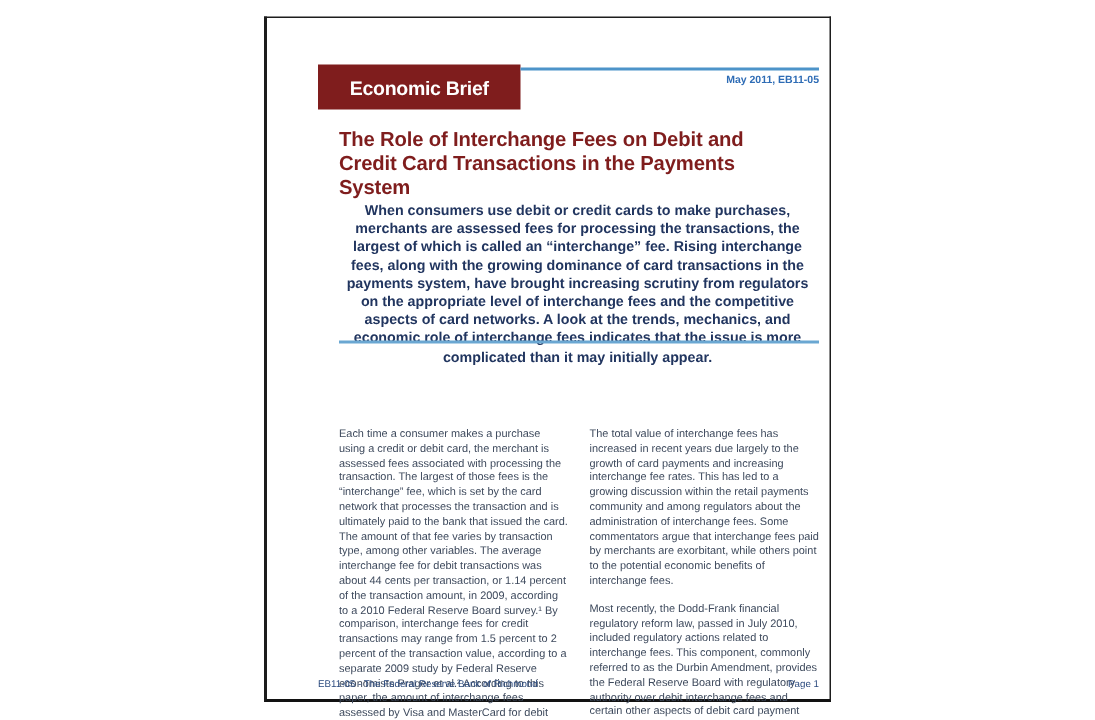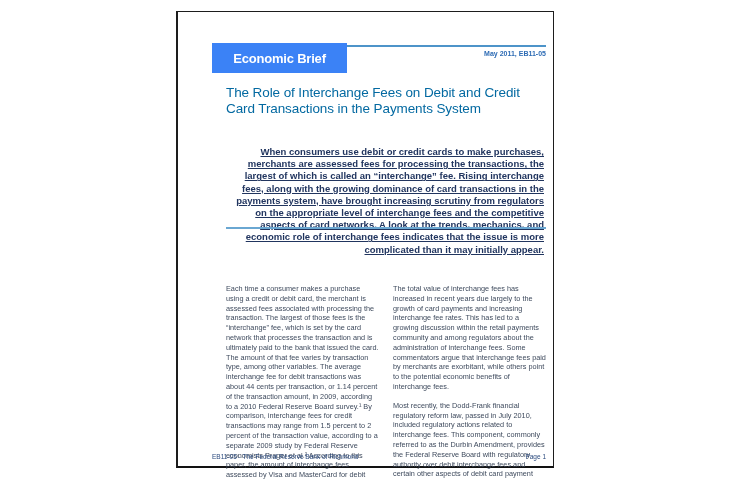--- a/index.html
+++ b/index.html
@@ -8,46 +8,45 @@
     font-family:"Liberation Sans", sans-serif;
   }
   .page{
     position:absolute;left:176px;top:11px;width:378px;height:457px;
     background:#ffffff;box-sizing:border-box;
     border-top:1px solid #1d1d1d;border-right:1px solid #1d1d1d;
     border-left:2px solid #1d1d1d;border-bottom:2px solid #121212;
   }
   .brand-box{
     position:absolute;left:34px;top:31px;width:135px;height:30px;
-    background:#3b82f6;display:flex;align-items:center;justify-content:center;
+    background:#7f1d1d;display:flex;align-items:center;justify-content:center;
   }
   .brand-label{
     color:#ffffff;font-size:13px;font-weight:bold;letter-spacing:-0.2px;
   }
   .top-rule{
     position:absolute;left:169px;top:33px;width:199px;height:2px;background:#4d94c9;
   }
   .issue-label{
     position:absolute;left:168px;top:38px;width:200px;text-align:right;
     font-size:7px;font-weight:bold;color:#2e6cb5;
   }
   .page-title{
     position:absolute;left:48px;top:73px;width:305px;
-    font-size:13.5px;font-weight:normal;color:#0369a1;line-height:16px;
+    font-size:13.5px;font-weight:bold;color:#7f1d1d;line-height:16px;
     letter-spacing:-0.1px;
   }
   .byline{
     position:absolute;left:48px;top:109px;width:305px;
     font-size:7.5px;font-style:italic;color:#4a5b76;
   }
   .abstract{
-    position:absolute;left:48px;top:134px;width:318px;
+    position:absolute;left:48px;top:123px;width:318px;
     font-size:9.5px;font-weight:bold;color:#21355f;line-height:12.2px;
-    text-align:right;
-    text-decoration:underline;
+    text-align:center;
   }
   .mid-rule{
     position:absolute;left:48px;top:215px;width:320px;height:2px;background:#6aa7d2;
   }
   .columns{
     position:absolute;left:48px;top:224px;width:320px;
     display:flex;gap:14px;
   }
   .col{flex:1;font-size:7.3px;line-height:9.8px;color:#3e4a5d;margin-top:48px;}
   .col p{margin:0 0 9px 0;}

